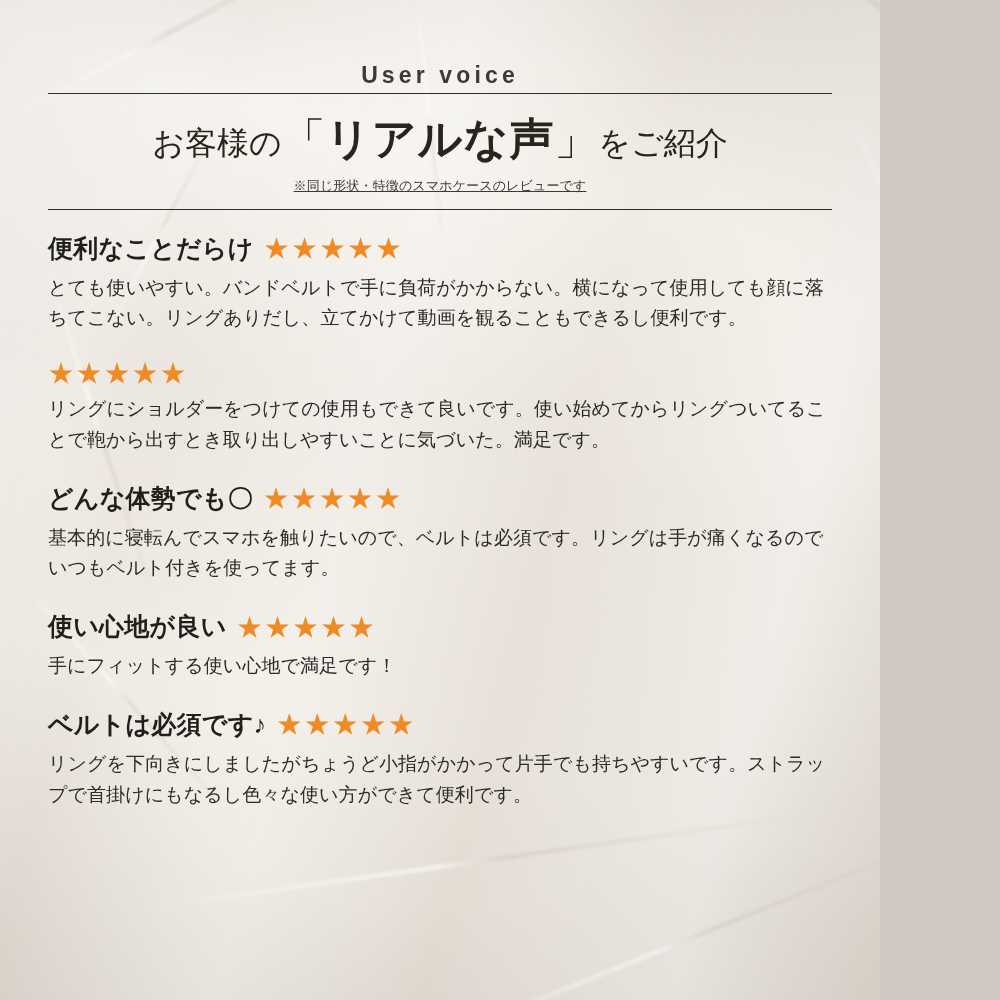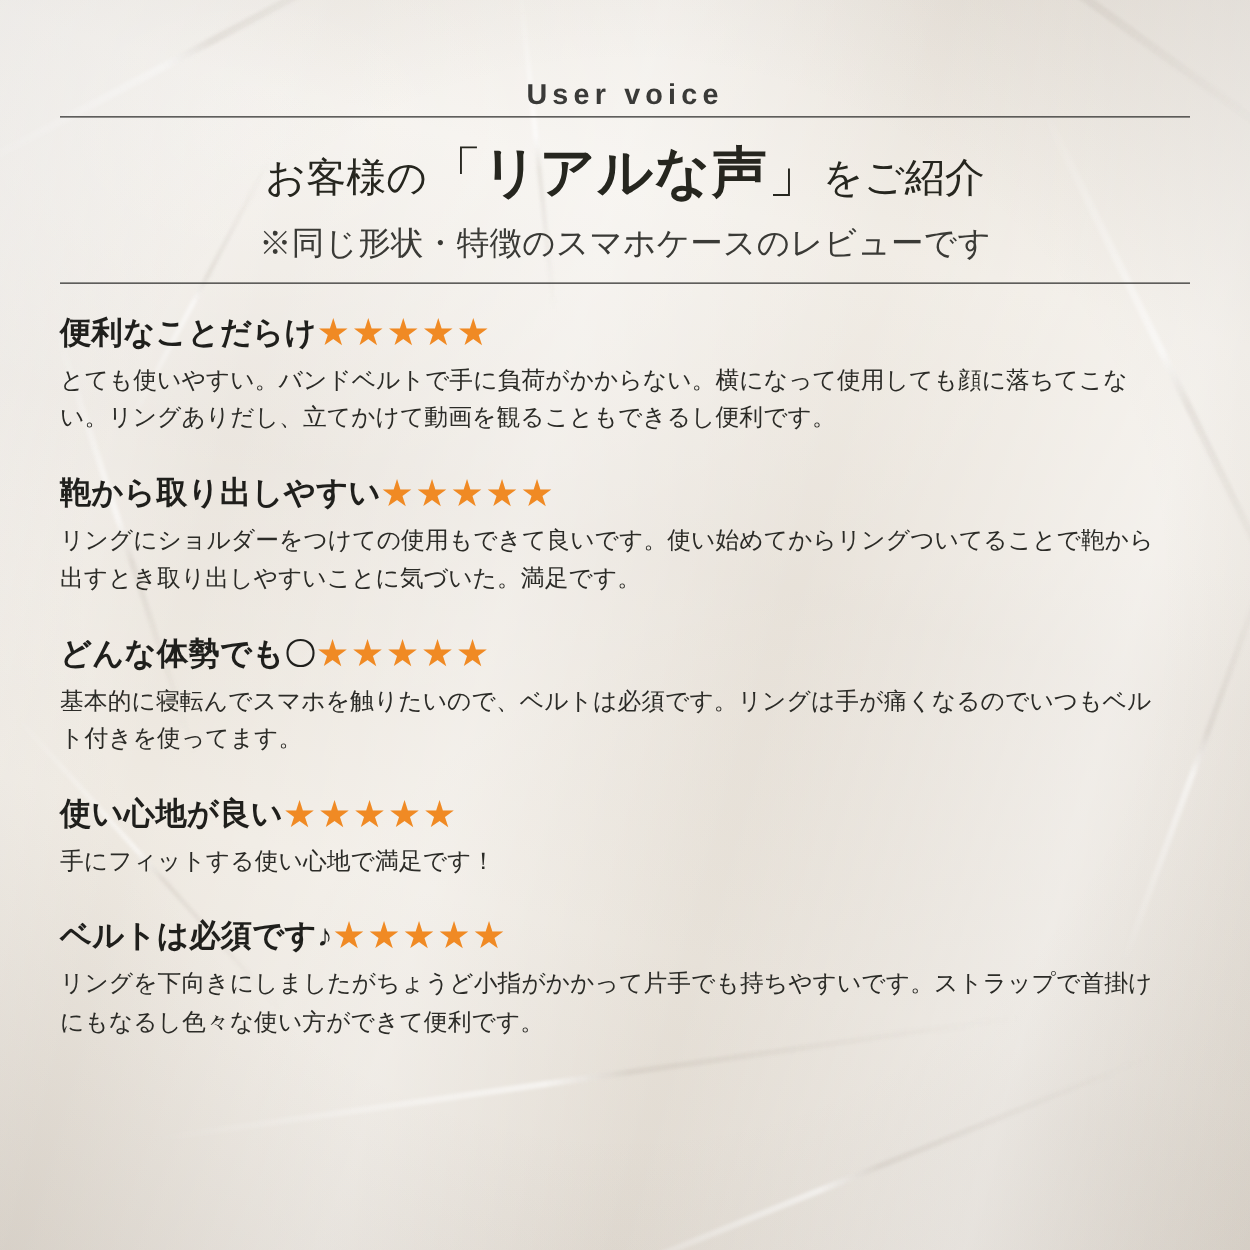--- a/index.html
+++ b/index.html
@@ -10,21 +10,21 @@
     width: 1000px;
     height: 1000px;
     font-family: "Liberation Sans", sans-serif;
     background: #cfc8c0;
     overflow: hidden;
   }
 
   
   .page {
     position: relative;
-    width: 1000px;
+    width: 880px;
     height: 1000px;
     background:
       linear-gradient(105deg, rgba(255,255,255,0.55) 0%, rgba(255,255,255,0.0) 22%, rgba(255,255,255,0.35) 42%, rgba(255,255,255,0.0) 60%, rgba(255,255,255,0.45) 82%, rgba(255,255,255,0.0) 100%),
       linear-gradient(15deg, rgba(190,180,170,0.25) 0%, rgba(255,255,255,0.0) 30%, rgba(200,190,180,0.18) 55%, rgba(255,255,255,0.0) 78%, rgba(195,185,175,0.22) 100%),
       radial-gradient(ellipse 120% 80% at 20% 10%, rgba(255,255,255,0.5), rgba(255,255,255,0) 60%),
       radial-gradient(ellipse 100% 70% at 85% 90%, rgba(190,180,168,0.35), rgba(255,255,255,0) 65%),
       #efeae2;
     overflow: hidden;
   }
 
@@ -90,33 +90,35 @@
     font-weight: 500;
   }
   .headline .small-lead,
   .headline .small-tail {
     font-size: 32px;
     font-weight: 500;
   }
   .subnote {
     margin-top: 12px;
     text-align: center;
-    font-size: 26px;
+    font-size: 13px;
     color: #3a3a36;
     letter-spacing: 0.01em;
+    text-decoration: underline;
   }
 
   
   .reviews { margin-top: 22px; }
   .review { margin-bottom: 26px; }
   .review:last-child { margin-bottom: 0; }
 
   .r-head {
     display: flex;
     align-items: center;
+    gap: 10px;
     margin-bottom: 8px;
   }
   .r-title {
     font-size: 25px;
     font-weight: 700;
     color: #1f1f1c;
     letter-spacing: 0.01em;
     white-space: nowrap;
   }
   .stars {
@@ -167,21 +169,20 @@
       <div class="review">
         <div class="r-head">
           <div class="r-title">便利なことだらけ</div>
           <div class="stars">★★★★★</div>
         </div>
         <div class="r-body">とても使いやすい。バンドベルトで手に負荷がかからない。横になって使用しても顔に落ちてこない。リングありだし、立てかけて動画を観ることもできるし便利です。</div>
       </div>
 
       <div class="review">
         <div class="r-head">
-          <div class="r-title">鞄から取り出しやすい</div>
           <div class="stars">★★★★★</div>
         </div>
         <div class="r-body">リングにショルダーをつけての使用もできて良いです。使い始めてからリングついてることで鞄から出すとき取り出しやすいことに気づいた。満足です。</div>
       </div>
 
       <div class="review">
         <div class="r-head">
           <div class="r-title">どんな体勢でも〇</div>
           <div class="stars">★★★★★</div>
         </div>

